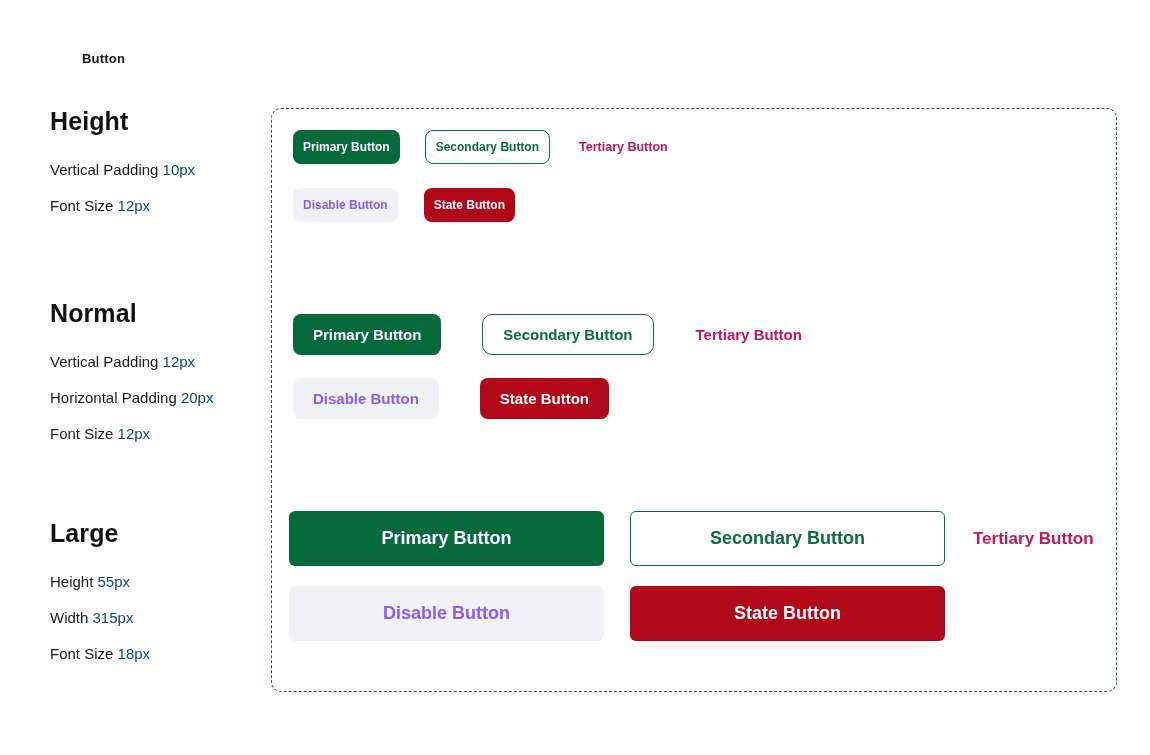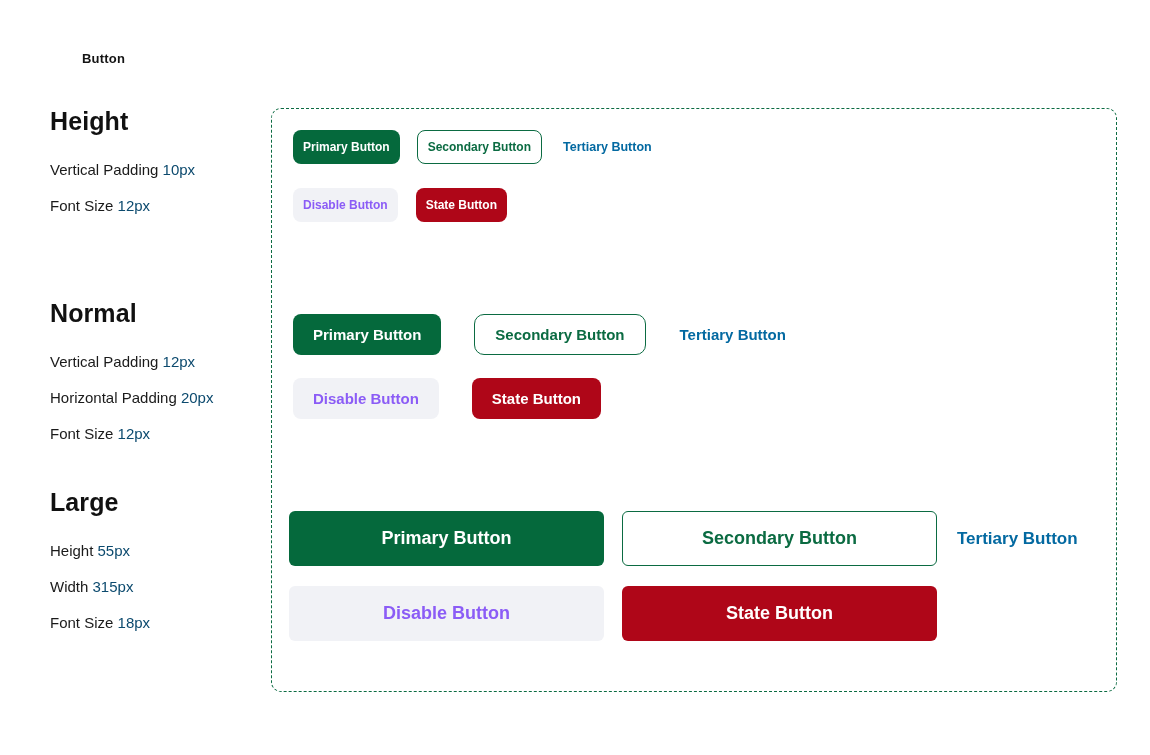--- a/index.html
+++ b/index.html
@@ -58,38 +58,38 @@
     position: absolute;
     left: 271px;
     top: 108px;
     width: 846px;
     height: 584px;
     border: 1.6px dashed #0b6b42;
     border-radius: 10px;
     box-sizing: border-box;
   }
 
-  .row { position: absolute; display: flex; align-items: center; }
+  .row { position: absolute; display: flex; align-items: center; gap: 8px; }
 
   
   .btn {
     box-sizing: border-box;
     display: inline-flex;
     align-items: center;
     justify-content: center;
     font-family: "Liberation Sans", "DejaVu Sans", sans-serif;
     font-weight: bold;
     border: none;
     white-space: nowrap;
     cursor: pointer;
     text-align: center;
   }
   .btn-primary   { background: #05693c; color: #ffffff; }
   .btn-secondary { background: #ffffff; color: #0b6b42; border: 1.4px solid #0b6b42; }
-  .btn-tertiary  { background: transparent; color: #0369a1; border: none; padding: 0; }
+  .btn-tertiary  { background: transparent; color: #be185d; border: none; padding: 0; }
   .btn-disable   { background: #f1f2f6; color: #8b5cf6; cursor: default; }
   .btn-state     { background: #af0618; color: #ffffff; }
 
   
   .size-small .btn { font-size: 12px; border-radius: 8px; }
   .size-small .btn-primary,
   .size-small .btn-disable,
   .size-small .btn-state { padding: 10px 10px; }
   .size-small .btn-secondary { padding: 9px 10px; }
   .size-small .btn-tertiary { font-size: 12.5px; }
@@ -145,21 +145,21 @@
     <div class="spec-row">
       <span>Horizontal Padding</span>
       <span class="val">20px</span>
     </div>
     <div class="spec-row">
       <span>Font Size</span>
       <span class="val">12px</span>
     </div>
   </div>
 
-  <div class="spec-group" style="top:489px;">
+  <div class="spec-group" style="top:520px;">
     <div class="spec-title">Large</div>
     <div class="spec-row">
       <span>Height</span>
       <span class="val">55px</span>
     </div>
     <div class="spec-row">
       <span>Width</span>
       <span class="val">315px</span>
     </div>
     <div class="spec-row">

